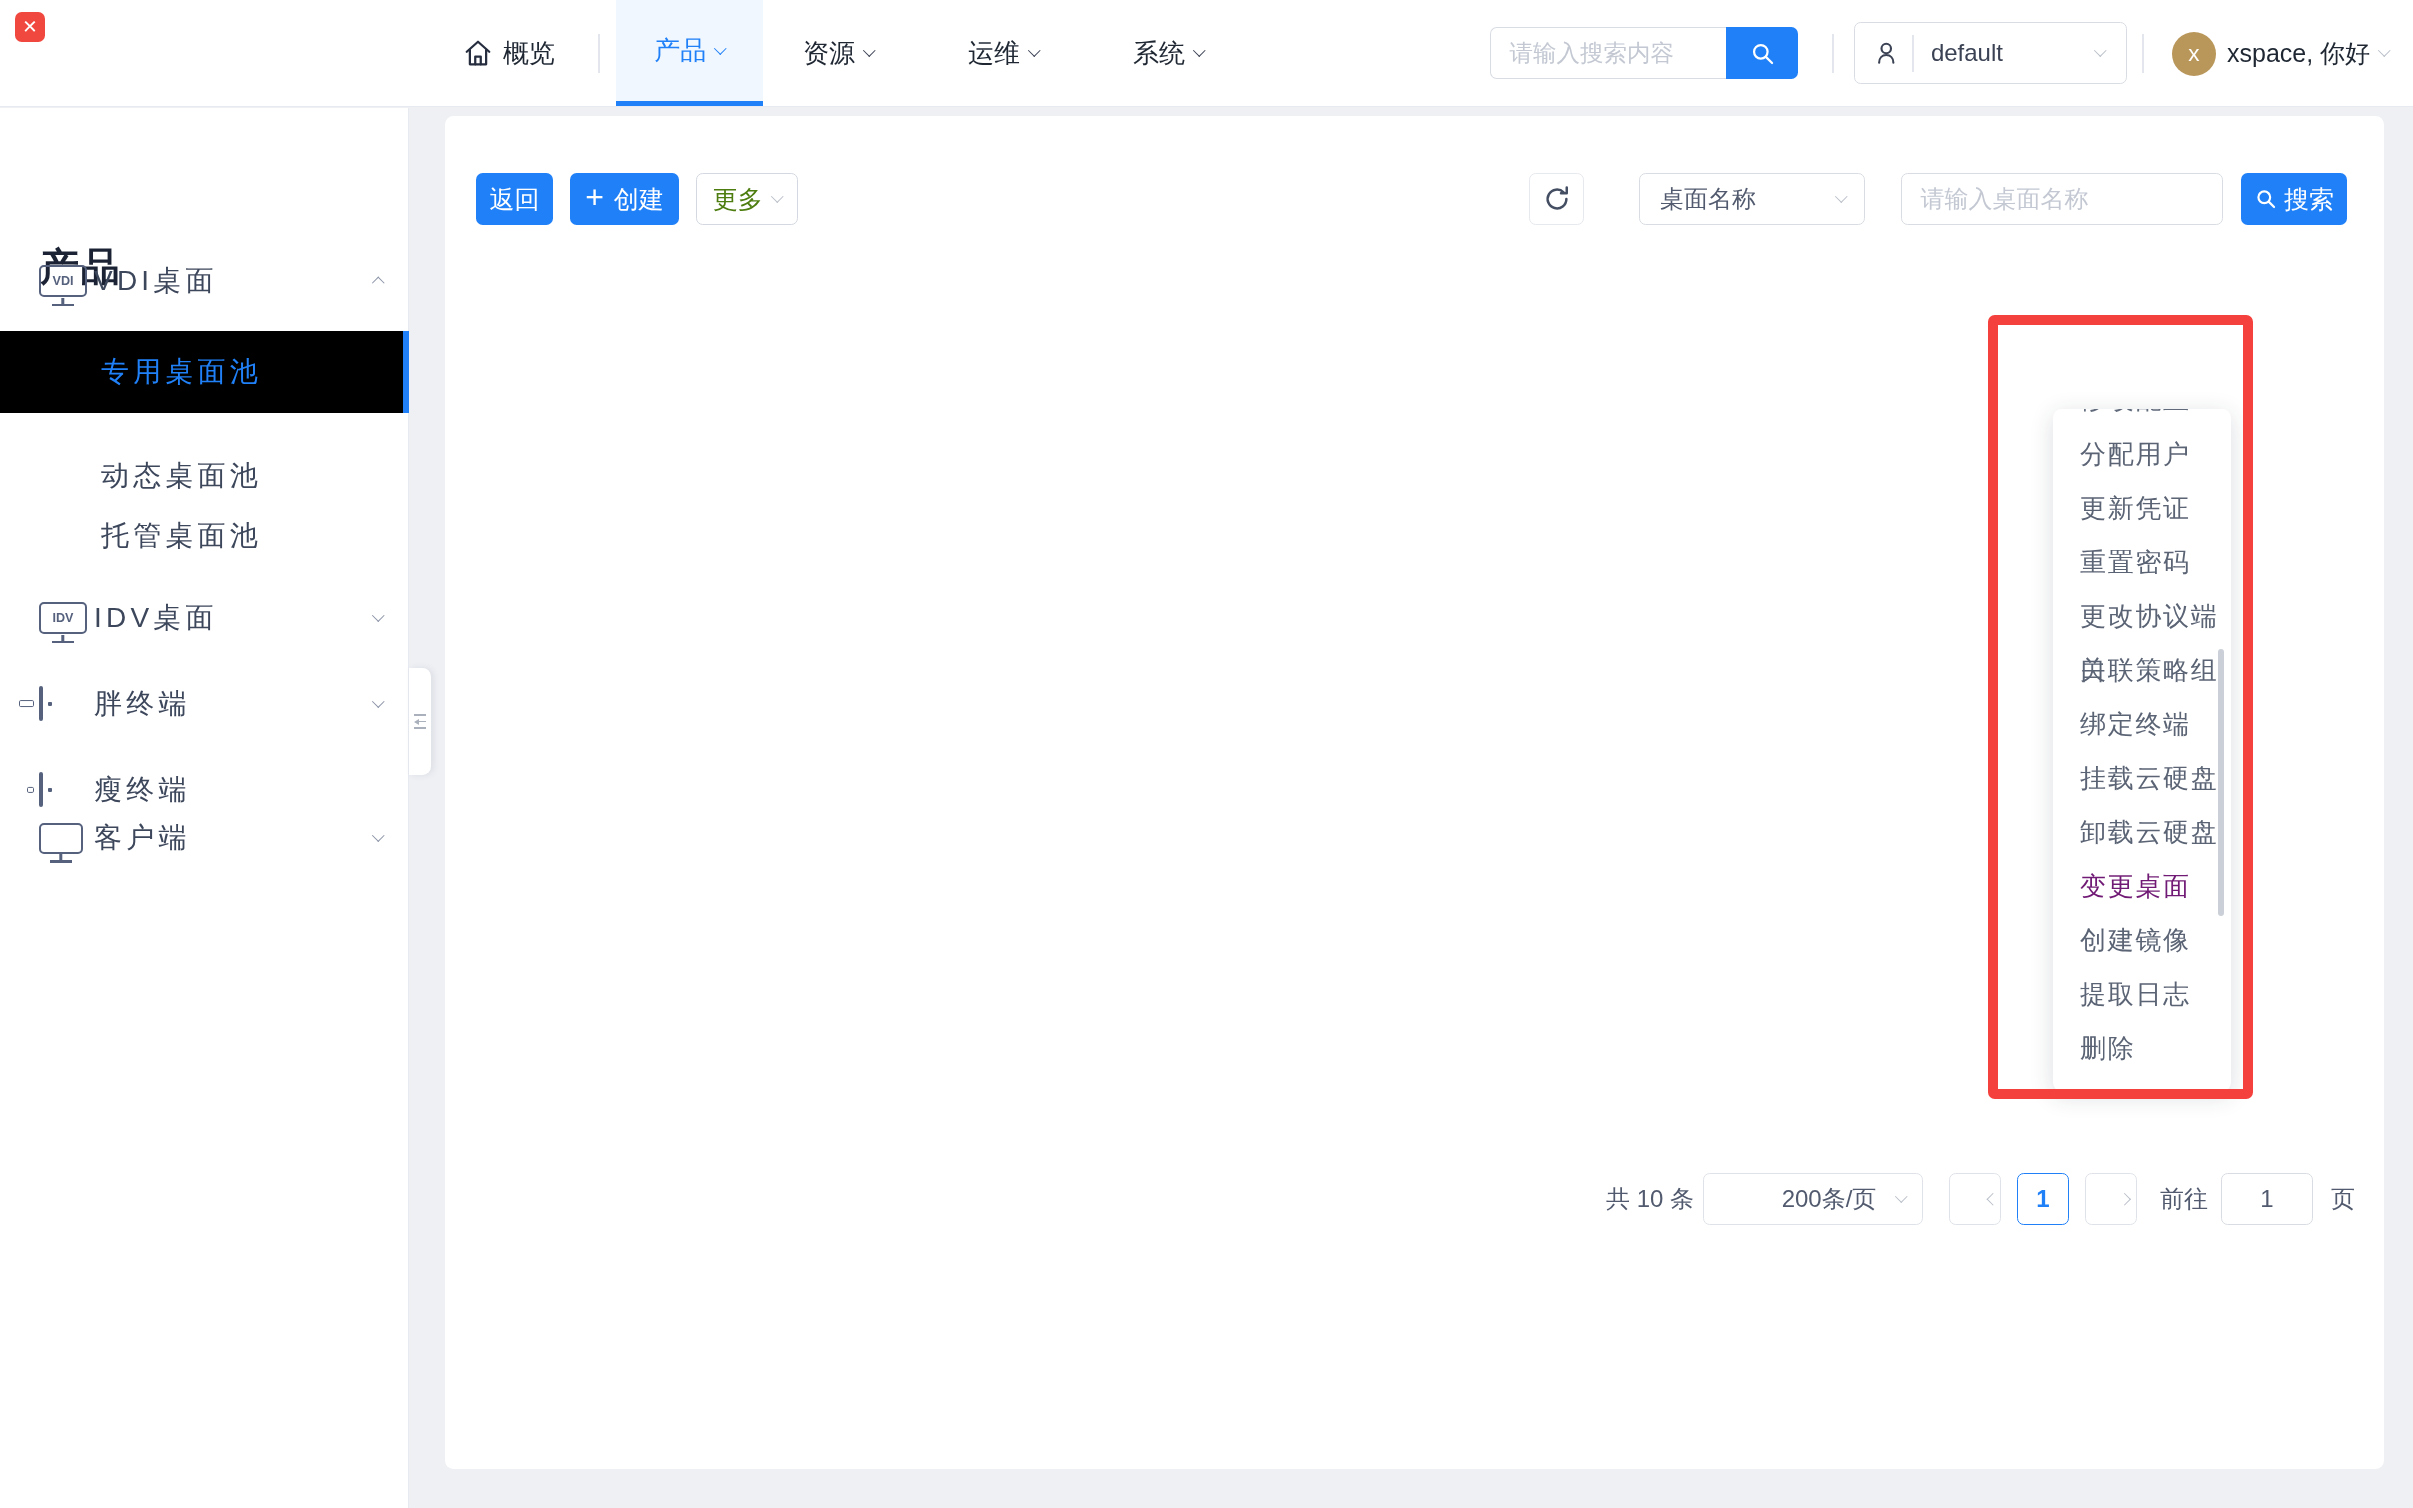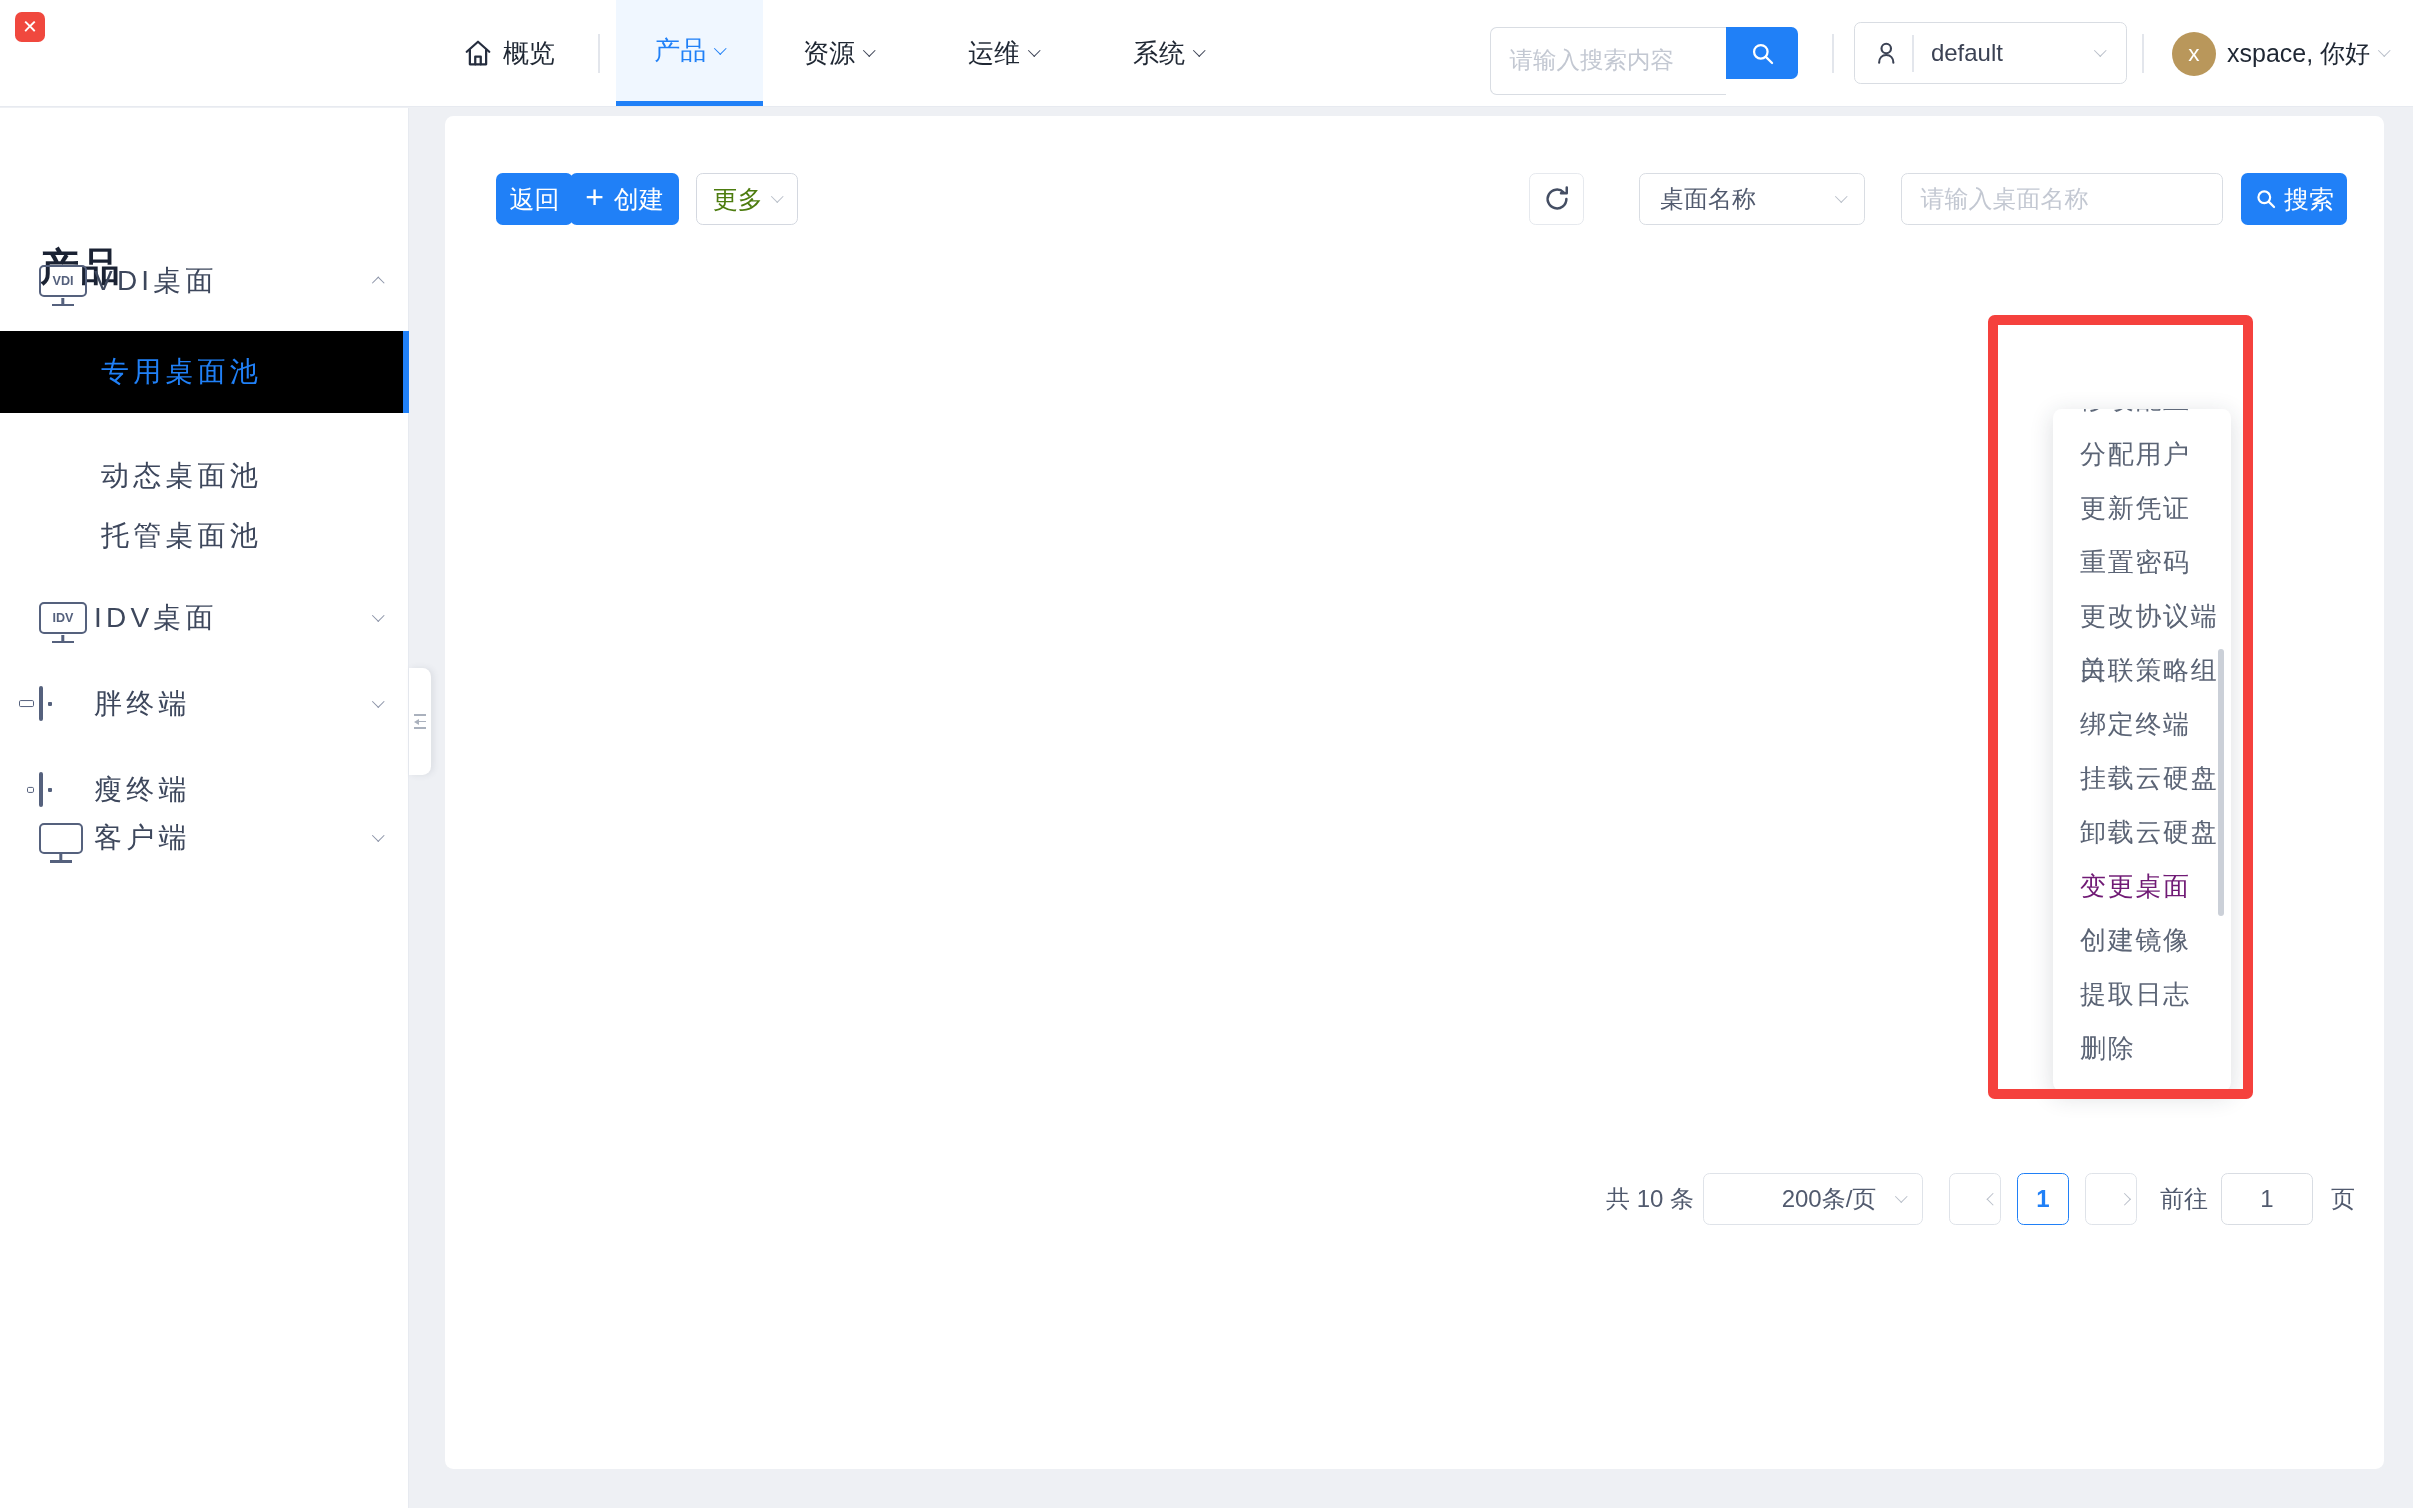--- a/index.html
+++ b/index.html
@@ -20,22 +20,22 @@
   .nav-tab-active{left:616px;top:0;width:147px;height:101px;background:#f0f7ff;border-bottom:5px solid #2080f7;
     display:flex;align-items:center;justify-content:center;gap:10px;color:#2080f7;font-size:26px;}
   .chev{display:inline-block;width:9.2px;height:9.2px;border-right:2.5px solid currentColor;border-bottom:2.5px solid currentColor;
     transform:rotate(45deg);margin-top:-5px;}
   .chev.up{transform:rotate(-135deg);margin-top:5px;}
   .chev.left{transform:rotate(135deg);margin:0 0 0 5px;}
   .chev.right{transform:rotate(-45deg);margin:0 5px 0 0;}
   .chev.sm{width:7.5px;height:7.5px;border-width:1.7px;}
   .chev.gray{color:#b9bfc9;}
   .nav-search{left:1490px;top:27px;height:52px;display:flex;}
-  .nav-search input{width:236px;height:68px;border:1.7px solid #d9dde3;border-right:none;border-radius:6.7px 0 0 6.7px;
-    padding:0 0 0 18.4px;font-size:23.5px;outline:none;color:#515a6e;box-sizing:border-box;font-family:Liberation Mono, monospace;}
+  .nav-search input{width:236px;height:52px;border:1.7px solid #d9dde3;border-right:none;border-radius:6.7px 0 0 6.7px;
+    padding:0 0 0 18.4px;font-size:23.5px;outline:none;color:#515a6e;box-sizing:border-box;font-family:Liberation Sans, sans-serif;}
   .nav-search input::placeholder{color:#c3c8d2;}
   .nav-search-btn{width:72px;height:52px;background:#2080f7;border-radius:0 6.7px 6.7px 0;display:flex;align-items:center;justify-content:center;}
   .org-select{left:1854px;top:22px;width:273px;height:62px;border:1.7px solid #d9dde3;border-radius:6.7px;box-sizing:border-box;
     display:flex;align-items:center;font-size:24px;color:#3b4254;}
   .org-divider{width:1.7px;height:37px;background:#e3e6ec;margin:0 17px 0 11.7px;}
   .avatar{left:2172px;top:32px;width:44px;height:44px;border-radius:50%;background:#b9975b;color:#fff;
     display:flex;align-items:center;justify-content:center;font-size:22.6px;}
   
   .sidebar{left:0;top:108px;width:409px;height:1400px;background:#fff;border-right:1.7px solid #e7eaf0;box-sizing:border-box;z-index:5;}
   .side-title{left:40px;top:132px;font-size:39px;font-weight:bold;color:#1a2233;letter-spacing:1.7px;}
@@ -237,21 +237,21 @@
     <span class="bar" style="display:block;"></span>
     <span class="mid">
         <span class="bar" style="display:block;"></span>
       </span>
     <span class="bar" style="display:block;"></span>
   </span>
 </div>
 
 <div class="abs panel"></div>
 
-<div class="abs btn blue" style="left:496px;top:173px;width:77px;height:52px;z-index:9;">
+<div class="abs btn blue" style="left:476px;top:173px;width:77px;height:52px;z-index:9;">
   <span>返回</span>
 </div>
 <div class="abs btn blue" style="left:570px;top:173px;width:109px;height:52px;z-index:9;">
   <span style="font-size:32px;line-height:1;margin-top:-3.4px;">+</span>
   <span>创建</span>
 </div>
 <div class="abs btn ghost" style="left:696px;top:173px;width:102px;height:52px;z-index:9;">
   <span>更多</span>
   <i class="chev sm gray"></i>
 </div>

